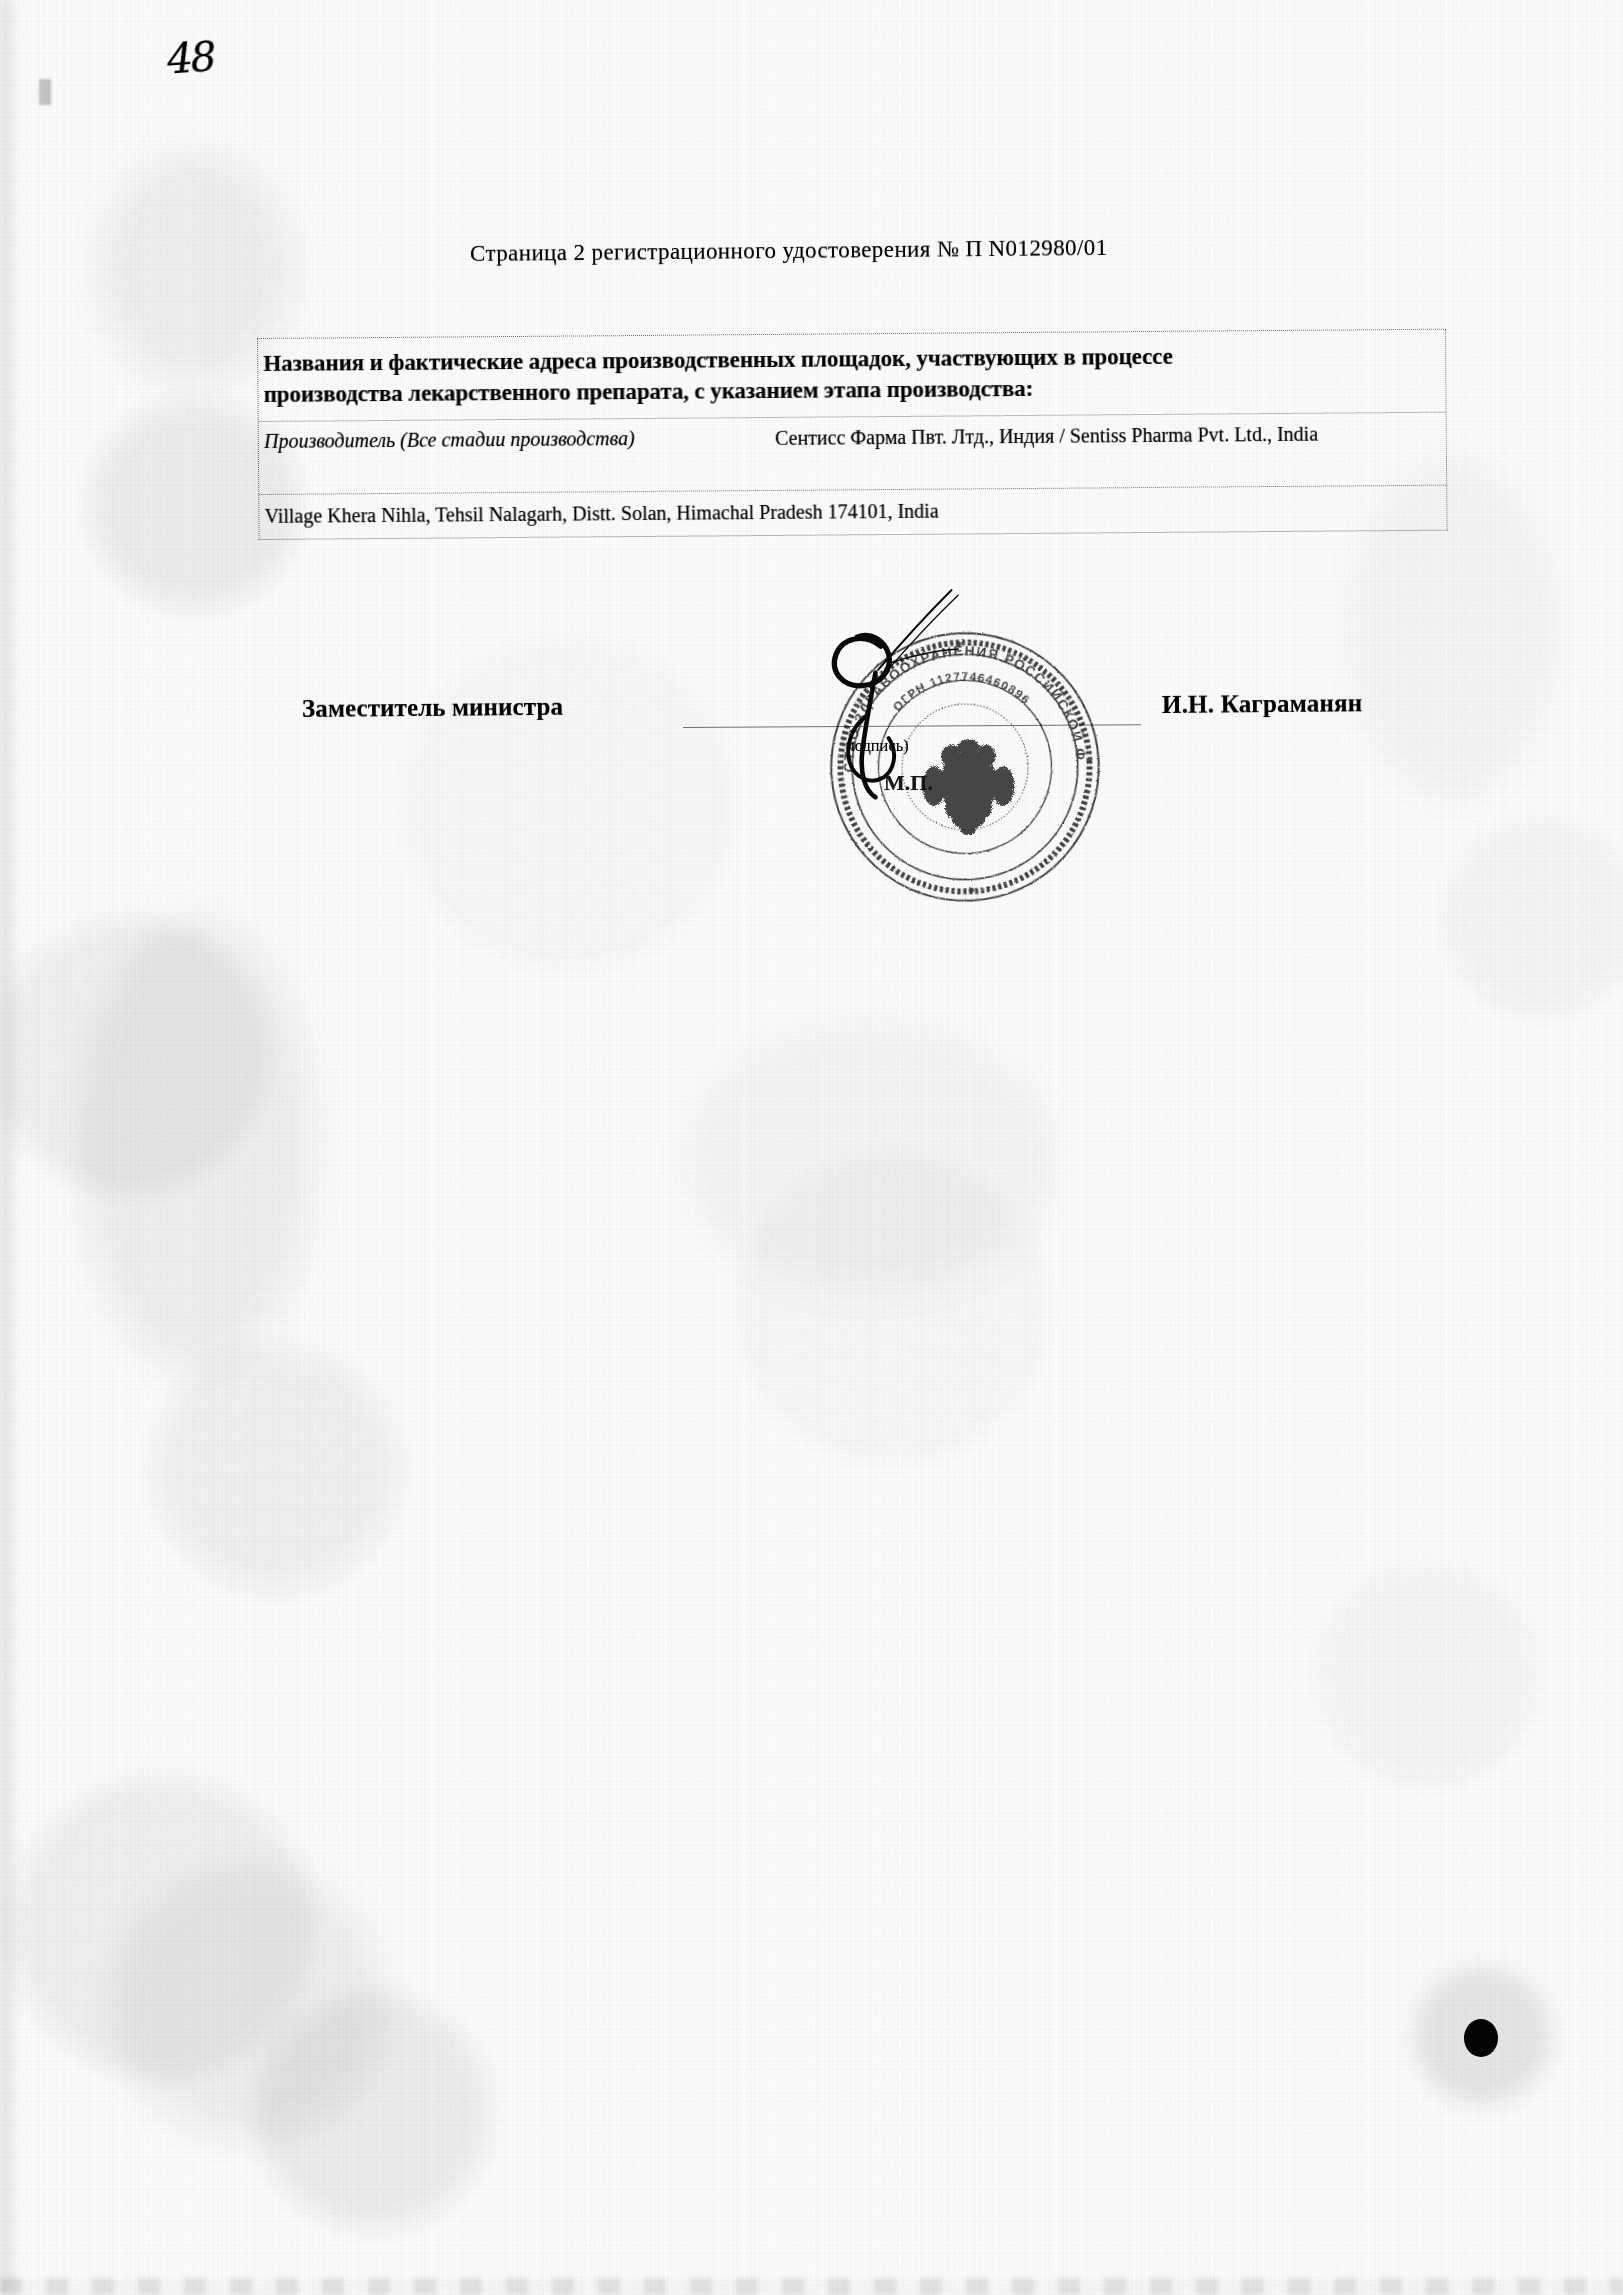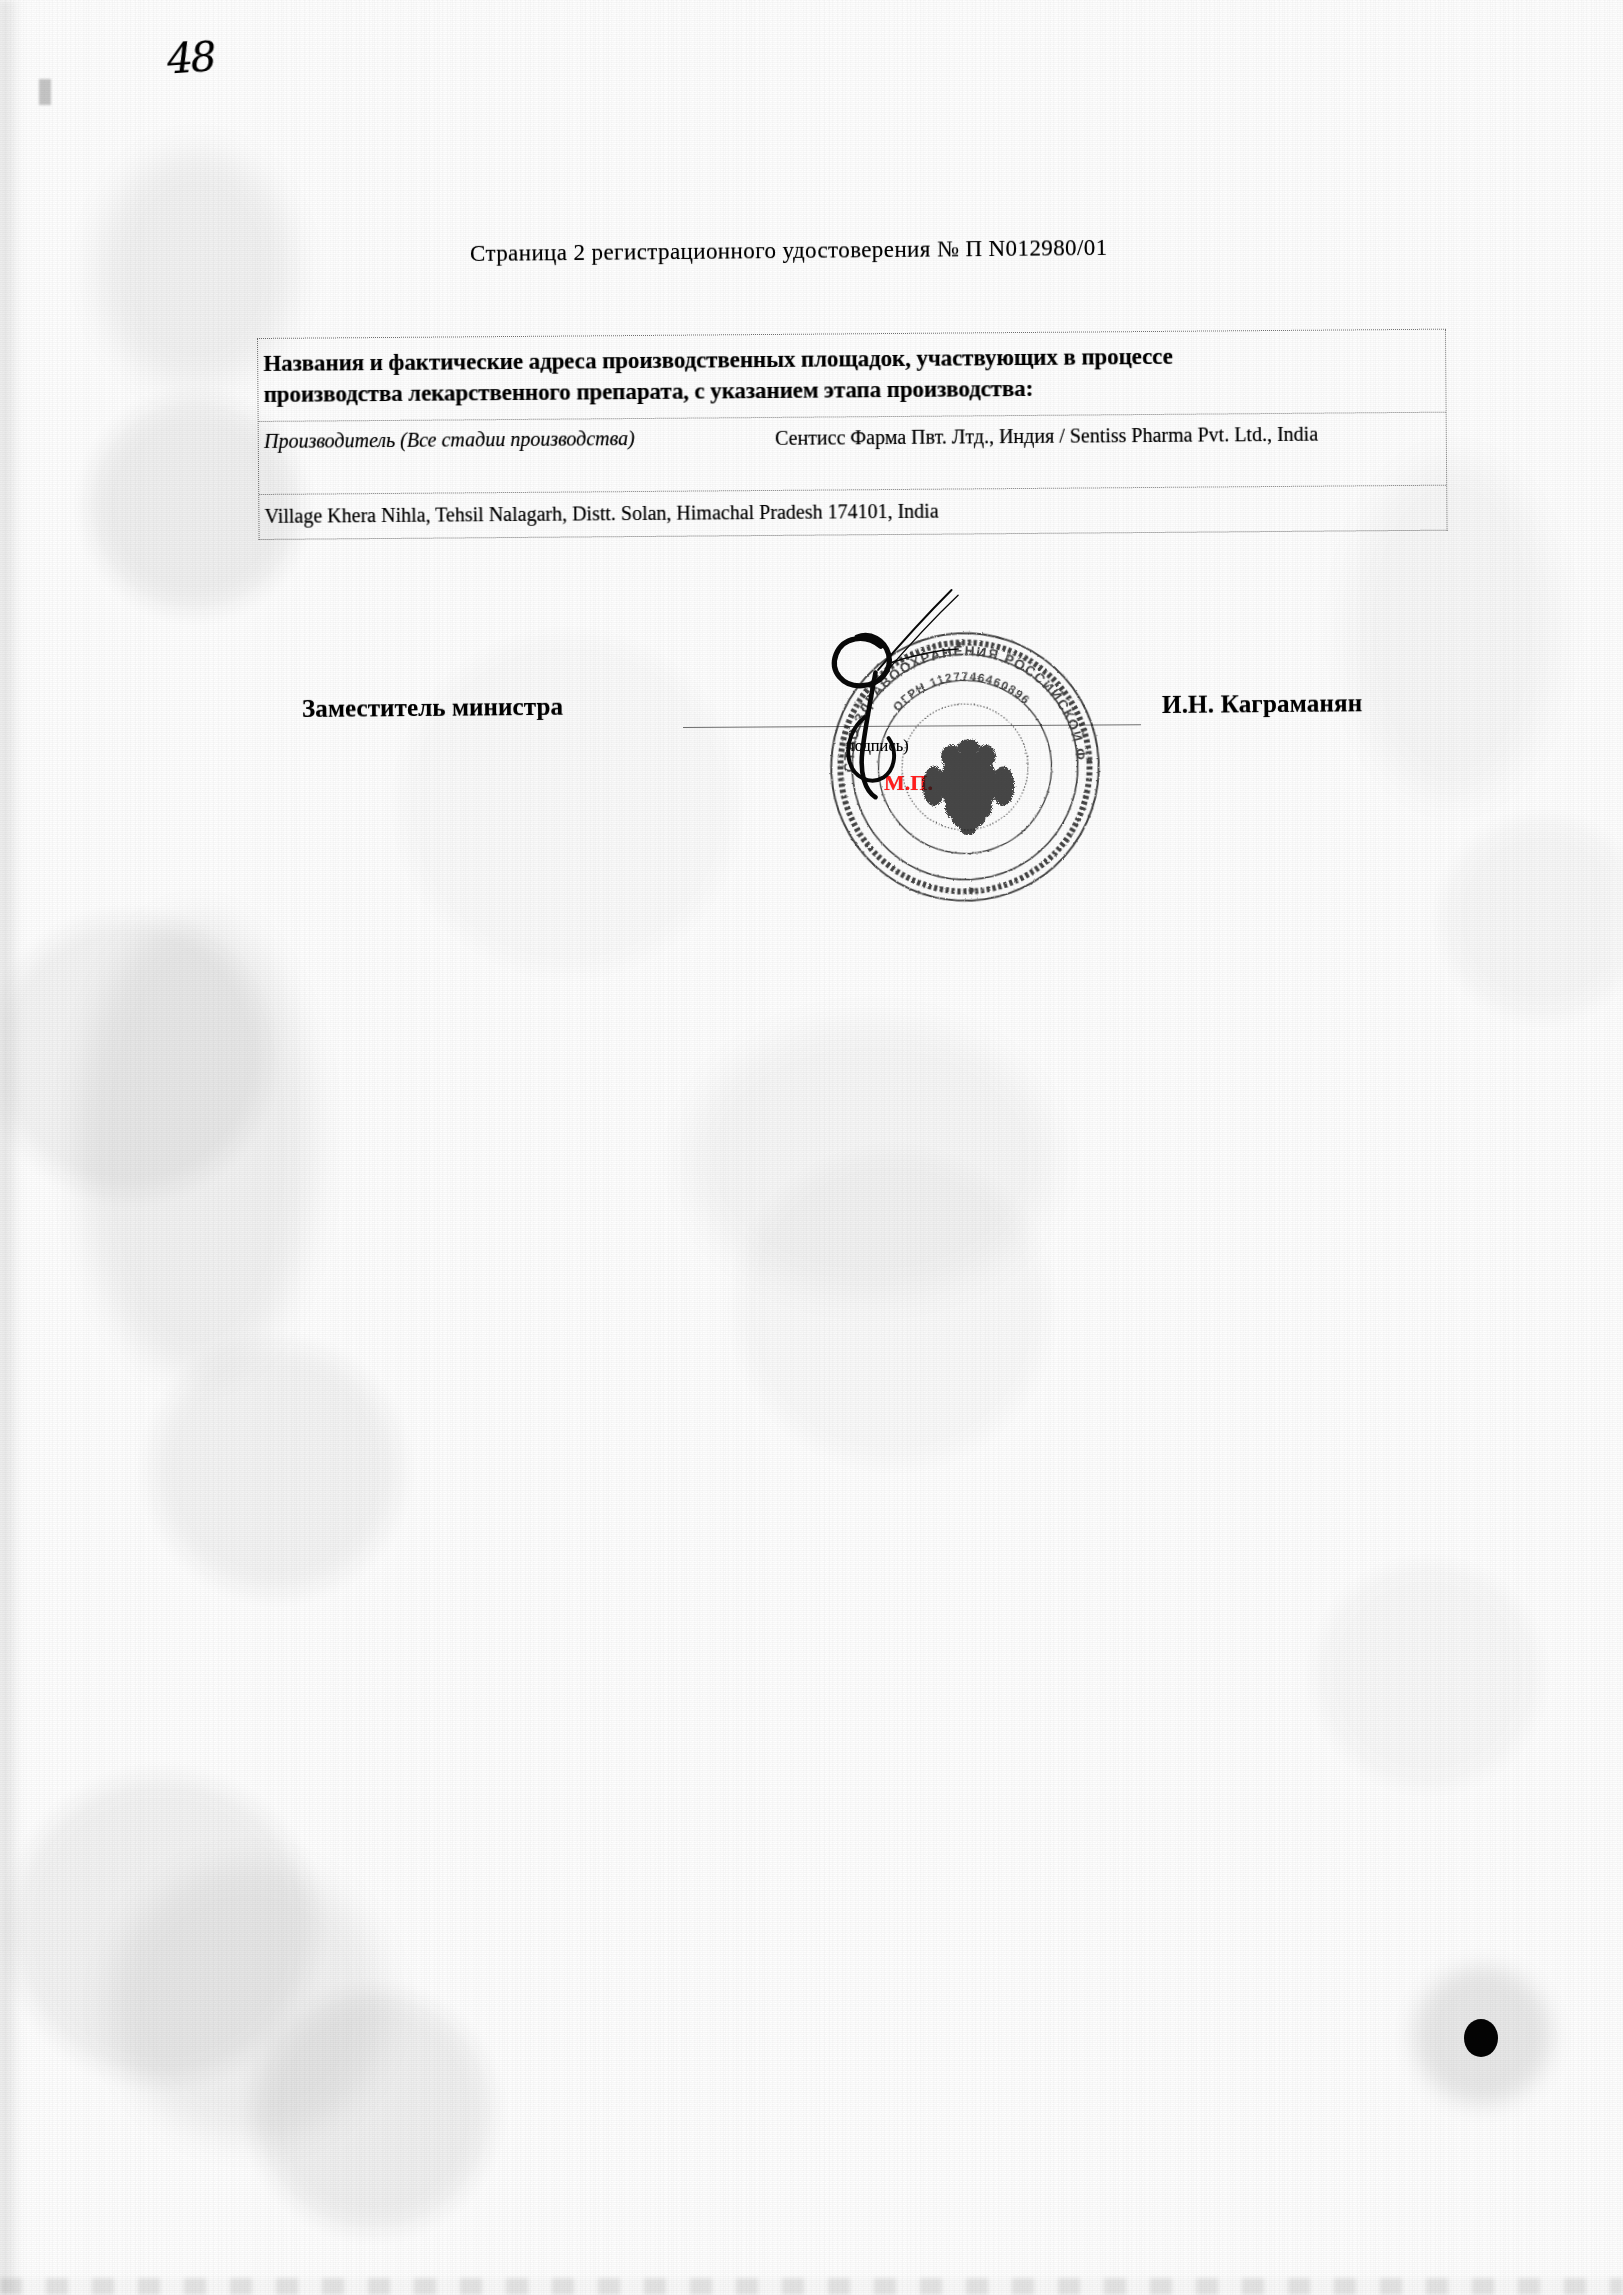--- a/index.html
+++ b/index.html
@@ -183,21 +183,21 @@
     left: 846px;
     top: 736px;
     font-size: 16.4px;
     color: #111;
   }
   #mp-mark {
     left: 884px;
     top: 770px;
     font-size: 22px;
     font-weight: bold;
-    color: #ef4444;
+    color: #404040;
   }
 
   
   #stamp {
     position: absolute;
     left: 826px;
     top: 628px;
     width: 278px;
     height: 278px;
     transform: rotate(-3deg);

